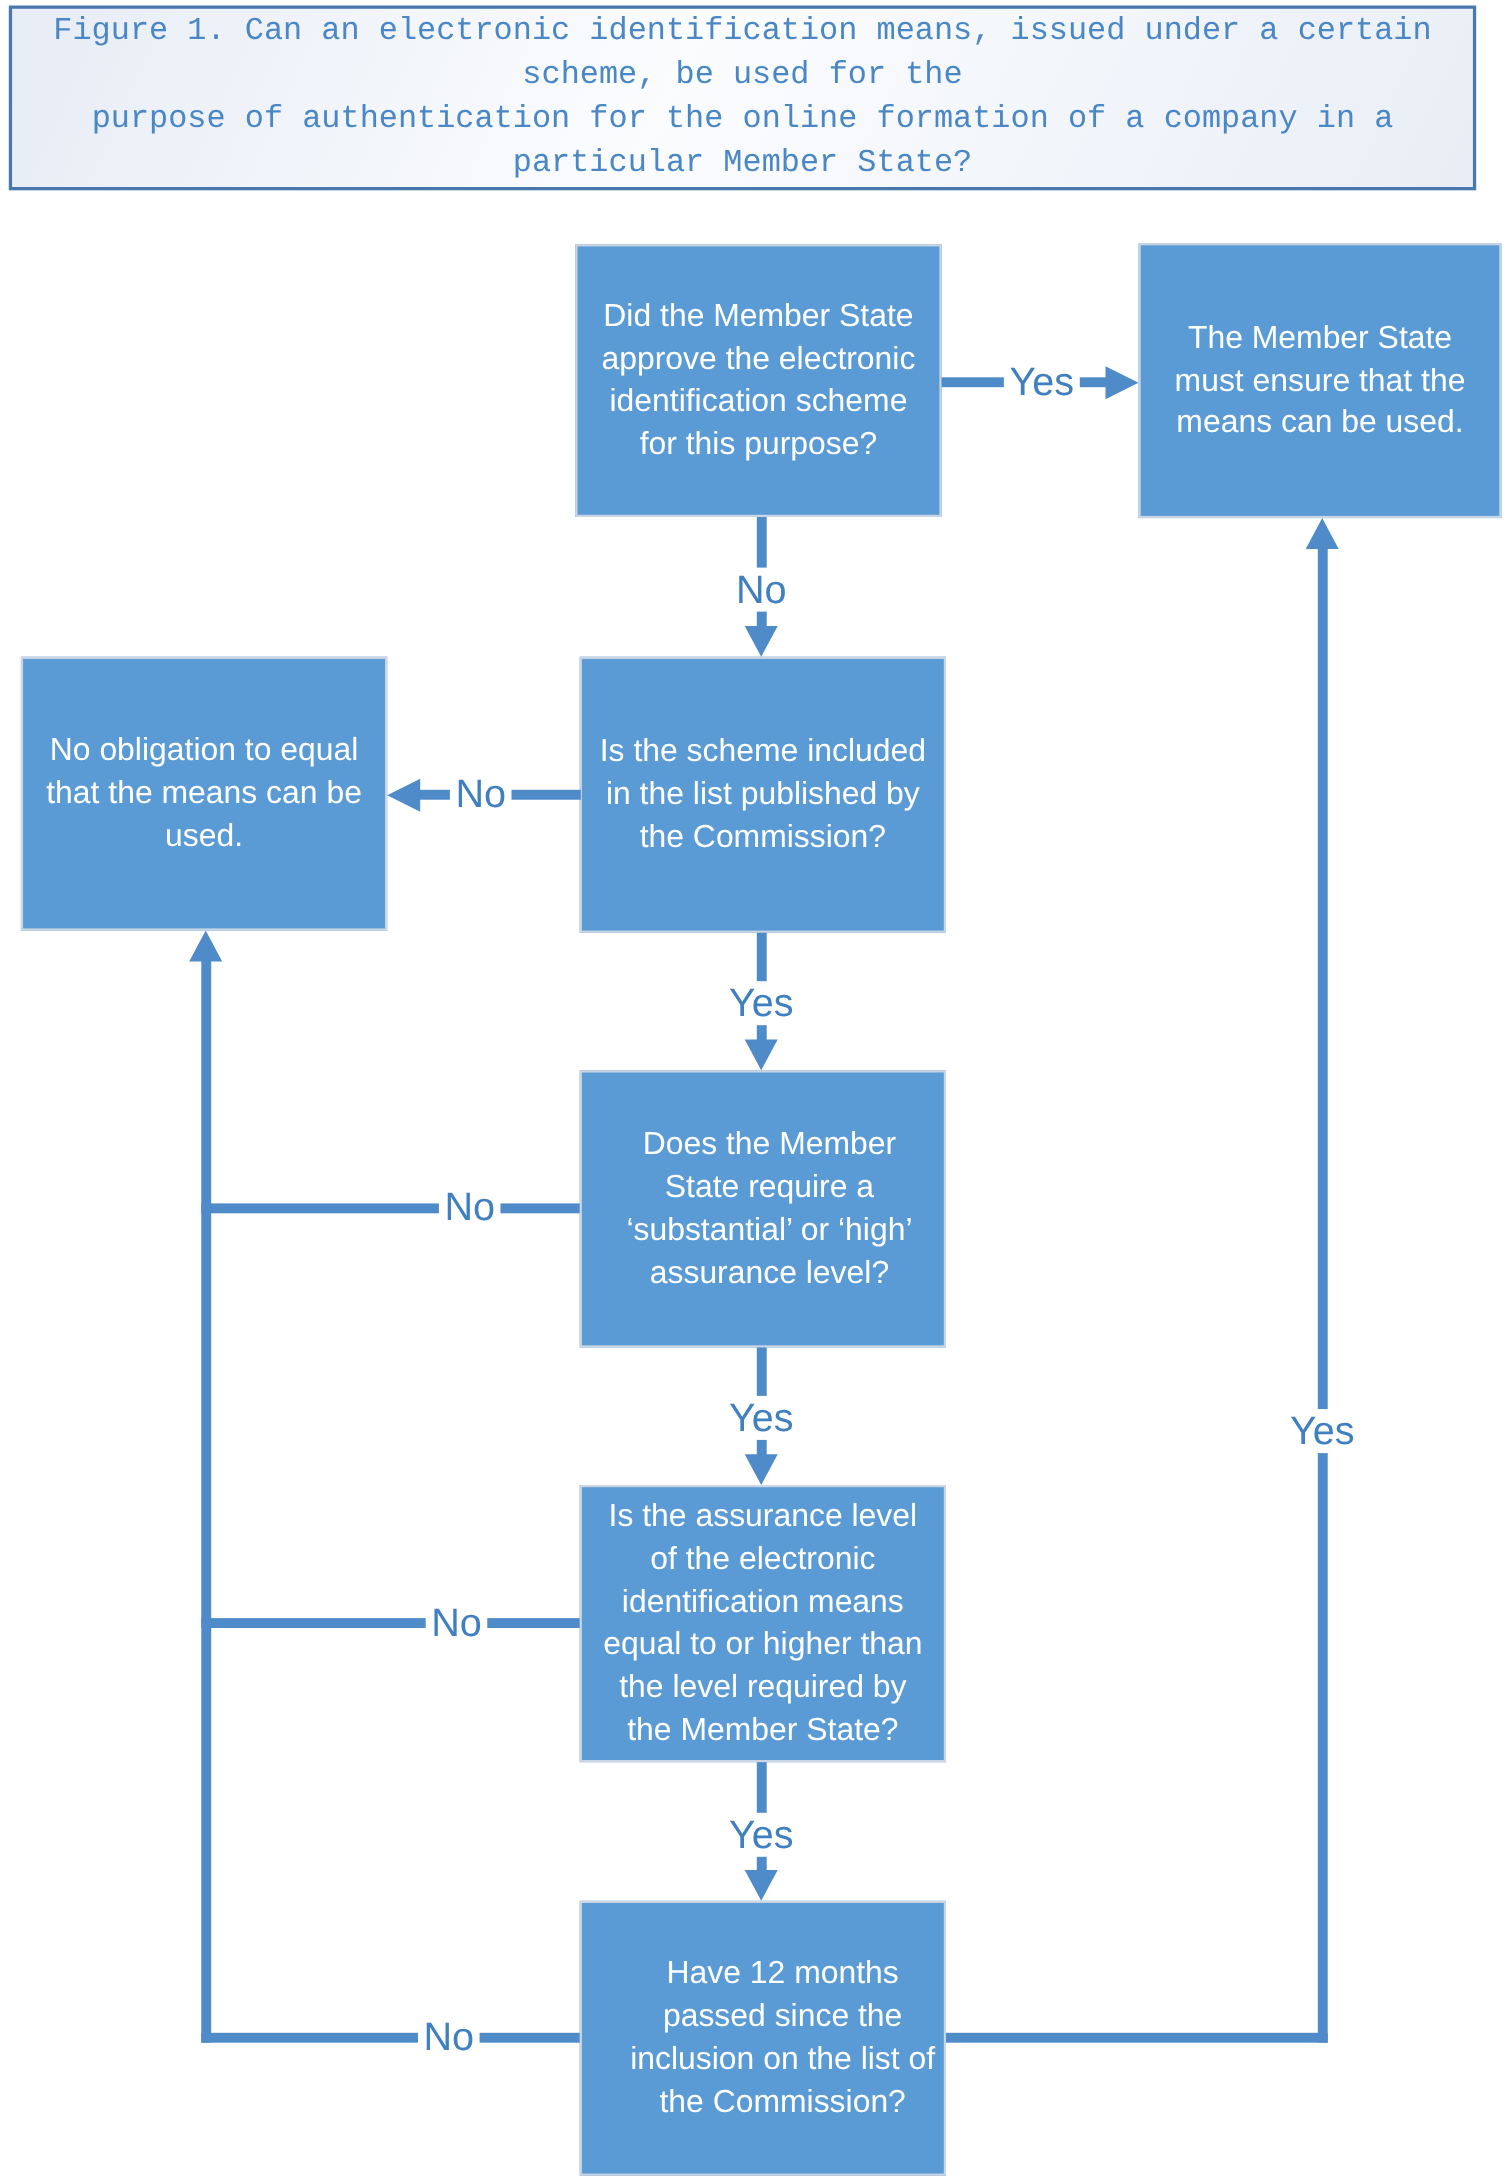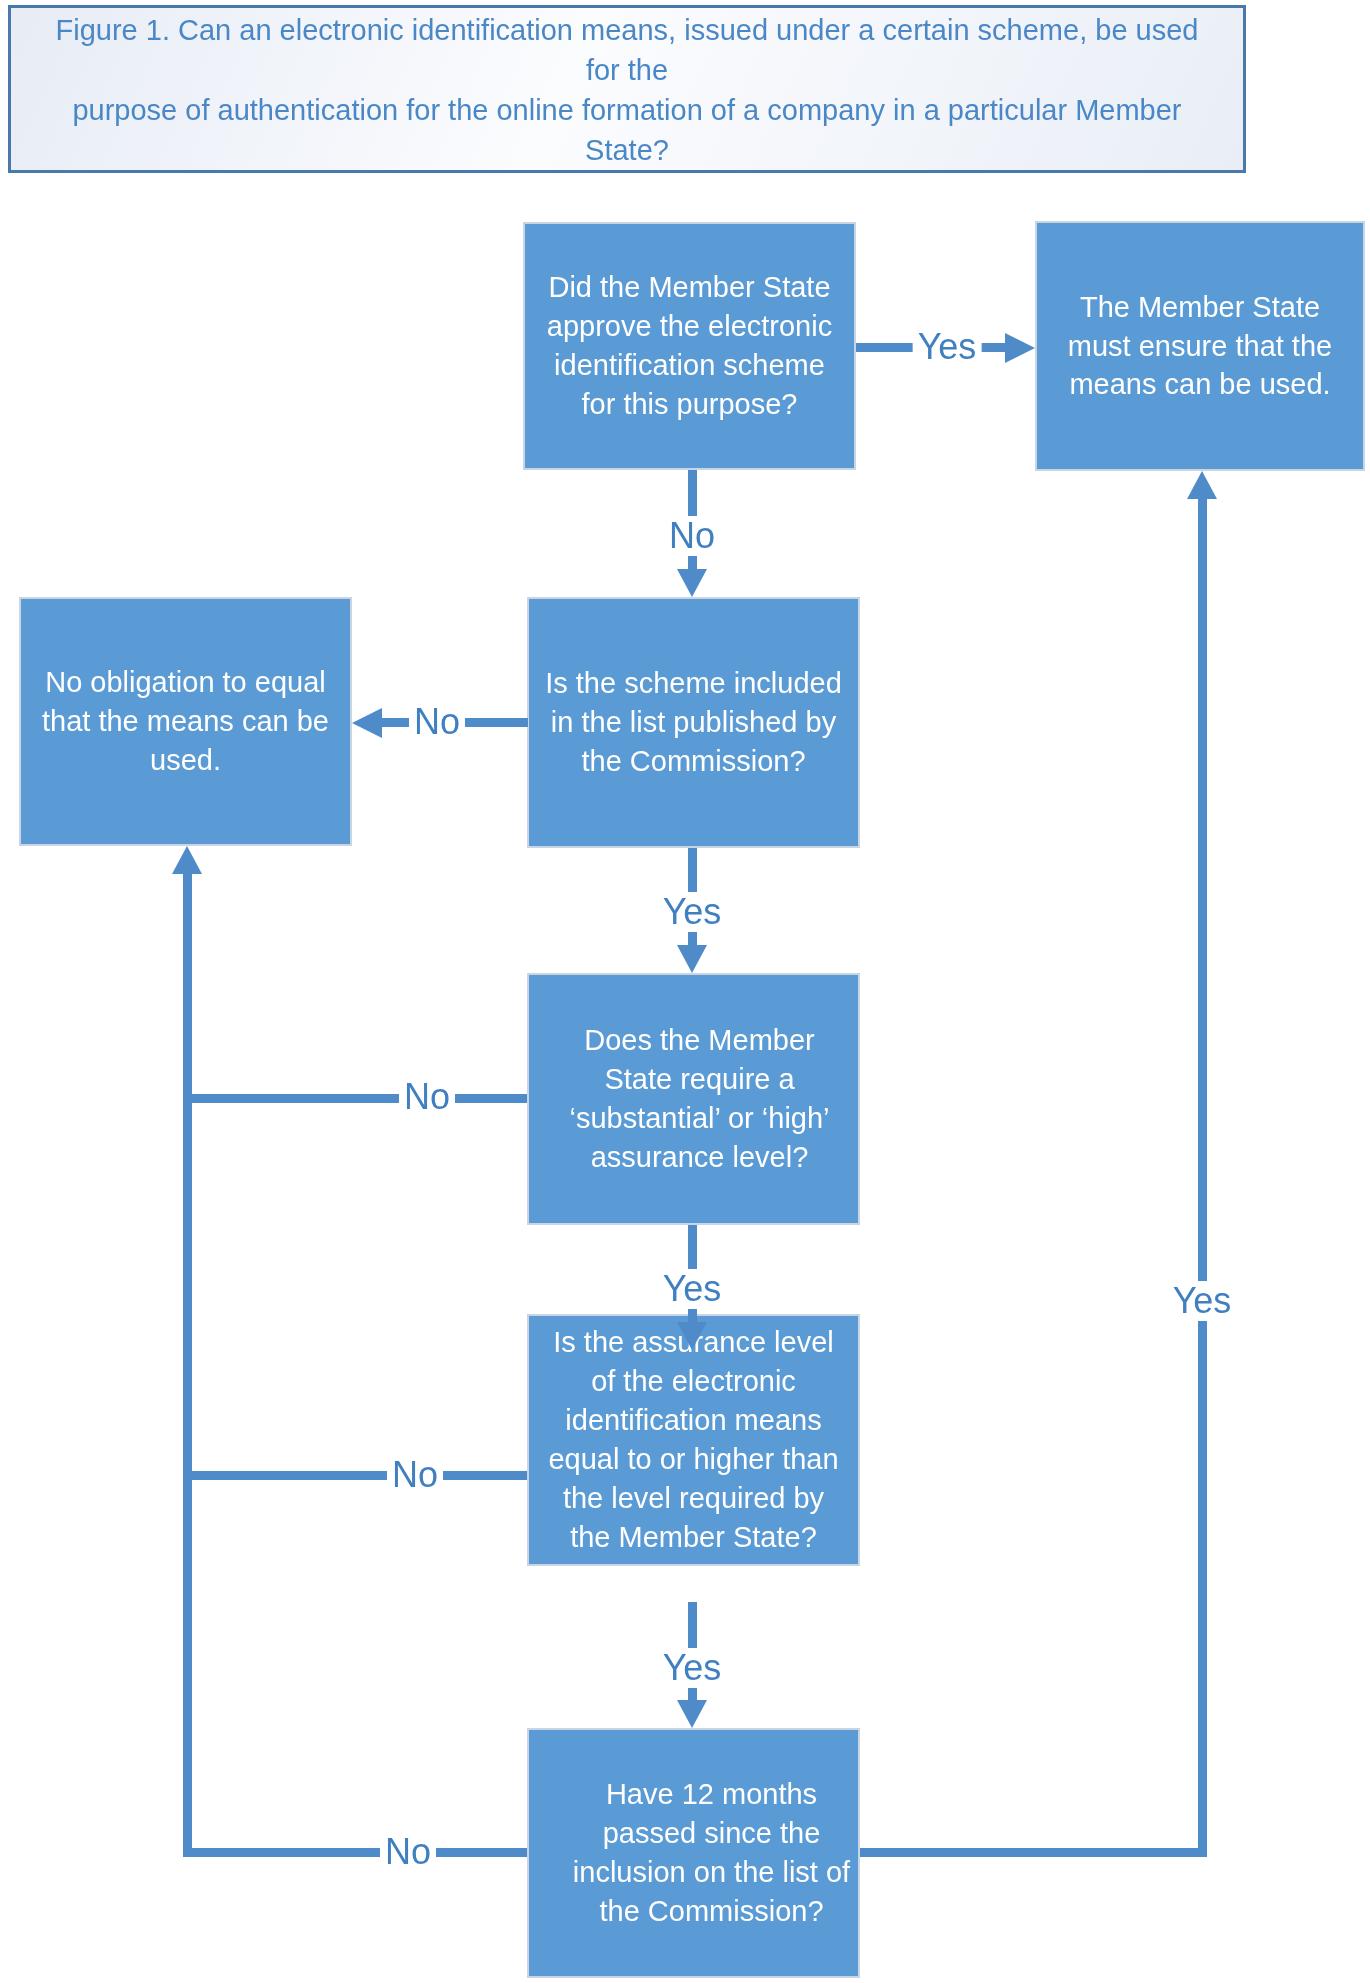--- a/index.html
+++ b/index.html
@@ -19,24 +19,24 @@
   }
   .canvas {
     position: relative;
     width: 1370px;
     height: 1983px;
     background: var(--background);
     overflow: hidden;
   }
   .title-box {
     position: absolute;
-    left: 8px; top: 5px; width: 1238px; height: 168px;
+    left: 8px; top: 5px; width: 1334px; height: 168px;
     border: 3px solid var(--title-border);
     background: linear-gradient(115deg, #e7ecf5 0%, #fbfcfe 45%, #e9eef6 100%);
-    display: flex; align-items: flex-end; justify-content: center;
+    display: flex; align-items: flex-start; justify-content: center; font-family: Liberation Mono, monospace;
   }
   .title-text {
     color: var(--title-text);
     font-size: 29px;
     line-height: 1.38;
     text-align: center;
     white-space: pre-line;
     padding: 0 30px;
   }
   .node {
@@ -91,21 +91,21 @@
 
   <div class="node" style="left:527px; top:597px; width:333px; height:251px;text-align:center;">Is the scheme included
 in the list published by
 the Commission?</div>
 
   <div class="node" style="left:527px; top:973px; width:333px; height:252px;padding-left:12px;">Does the Member
 State require a
 ‘substantial’ or ‘high’
 assurance level?</div>
 
-  <div class="node" style="left:527px; top:1314px; width:333px; height:252px;">Is the assurance level
+  <div class="node" style="left:527px; top:1350px; width:333px; height:252px;">Is the assurance level
 of the electronic
 identification means
 equal to or higher than
 the level required by
 the Member State?</div>
 
   <div class="node" style="left:527px; top:1728px; width:333px; height:250px;padding-left:36px;">Have 12 months
 passed since the
 inclusion on the list of
 the Commission?</div>

